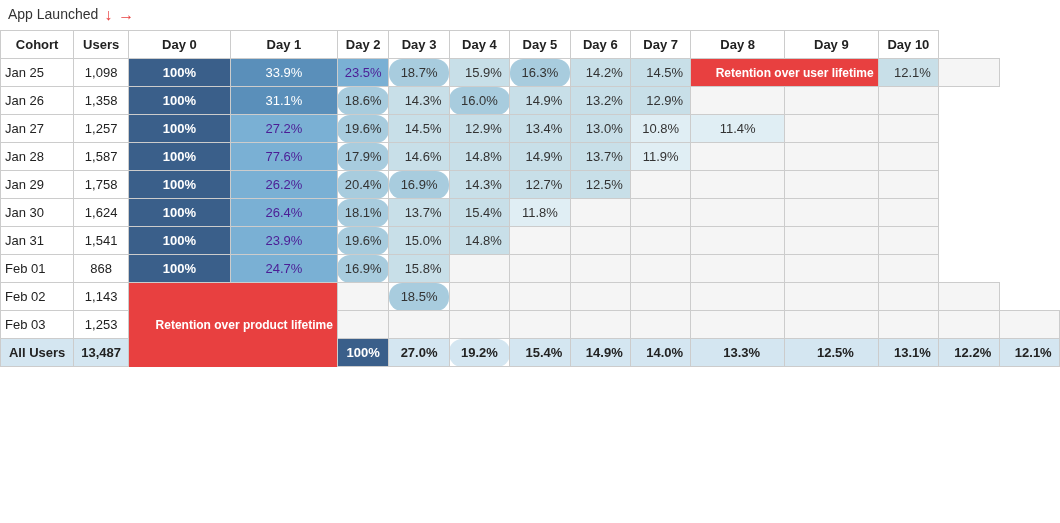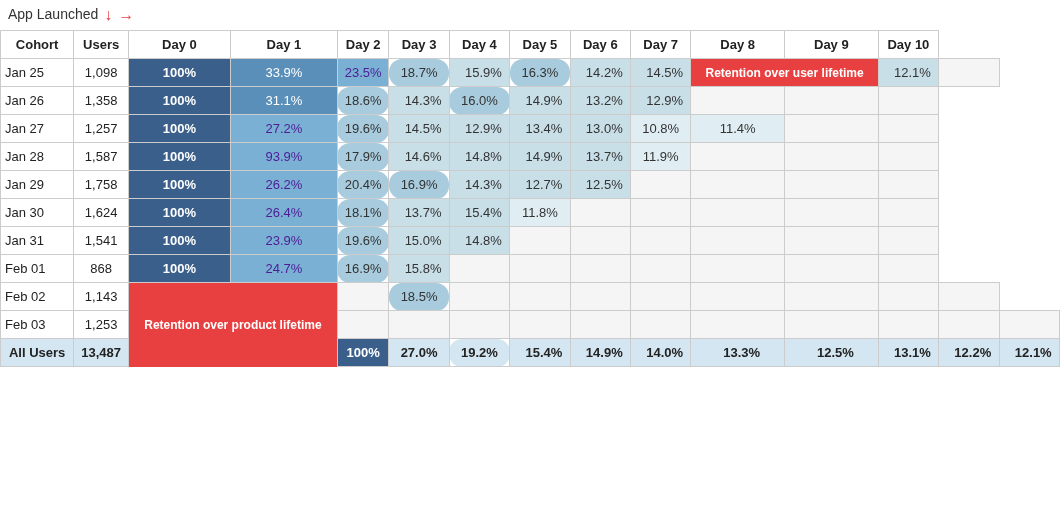--- a/index.html
+++ b/index.html
@@ -60,21 +60,21 @@
     .cell-mid { background: #a8ccde; color: #333; border-radius: 13px; }
     .cell-low-mid { background: #c8dfe8; color: #333; padding-left: 12px; }
     .cell-low { background: #e0eef4; color: #333; }
     .cell-empty { background: #f5f5f5; }
 
     .annotation-box-red {
       background: #e84040;
       color: #fff;
       font-weight: 600;
       font-size: 12px;
-      text-align: center;
+      text-align: right;
       padding: 4px;
       border: none;
     }
 
     .all-users-row td {
       font-weight: 700;
       background: #d4e6f1 !important;
       color: #222;
     }
     .all-users-row .cell-100 {
@@ -152,21 +152,21 @@
         <td class="cell-low-mid">13.0%</td>
         <td class="cell-low">10.8%</td>
         <td class="cell-low">11.4%</td>
         <td class="cell-empty"></td>
         <td class="cell-empty"></td>
       </tr>
       <tr>
         <td class="col-cohort">Jan 28</td>
         <td class="col-users">1,587</td>
         <td class="cell-100">100%</td>
-        <td class="cell-mid-high">93.9%</td>
+        <td class="cell-mid-high">77.6%</td>
         <td class="cell-mid">17.9%</td>
         <td class="cell-low-mid">14.6%</td>
         <td class="cell-low-mid">14.8%</td>
         <td class="cell-low-mid">14.9%</td>
         <td class="cell-low-mid">13.7%</td>
         <td class="cell-low">11.9%</td>
         <td class="cell-empty"></td>
         <td class="cell-empty"></td>
         <td class="cell-empty"></td>
       </tr>

